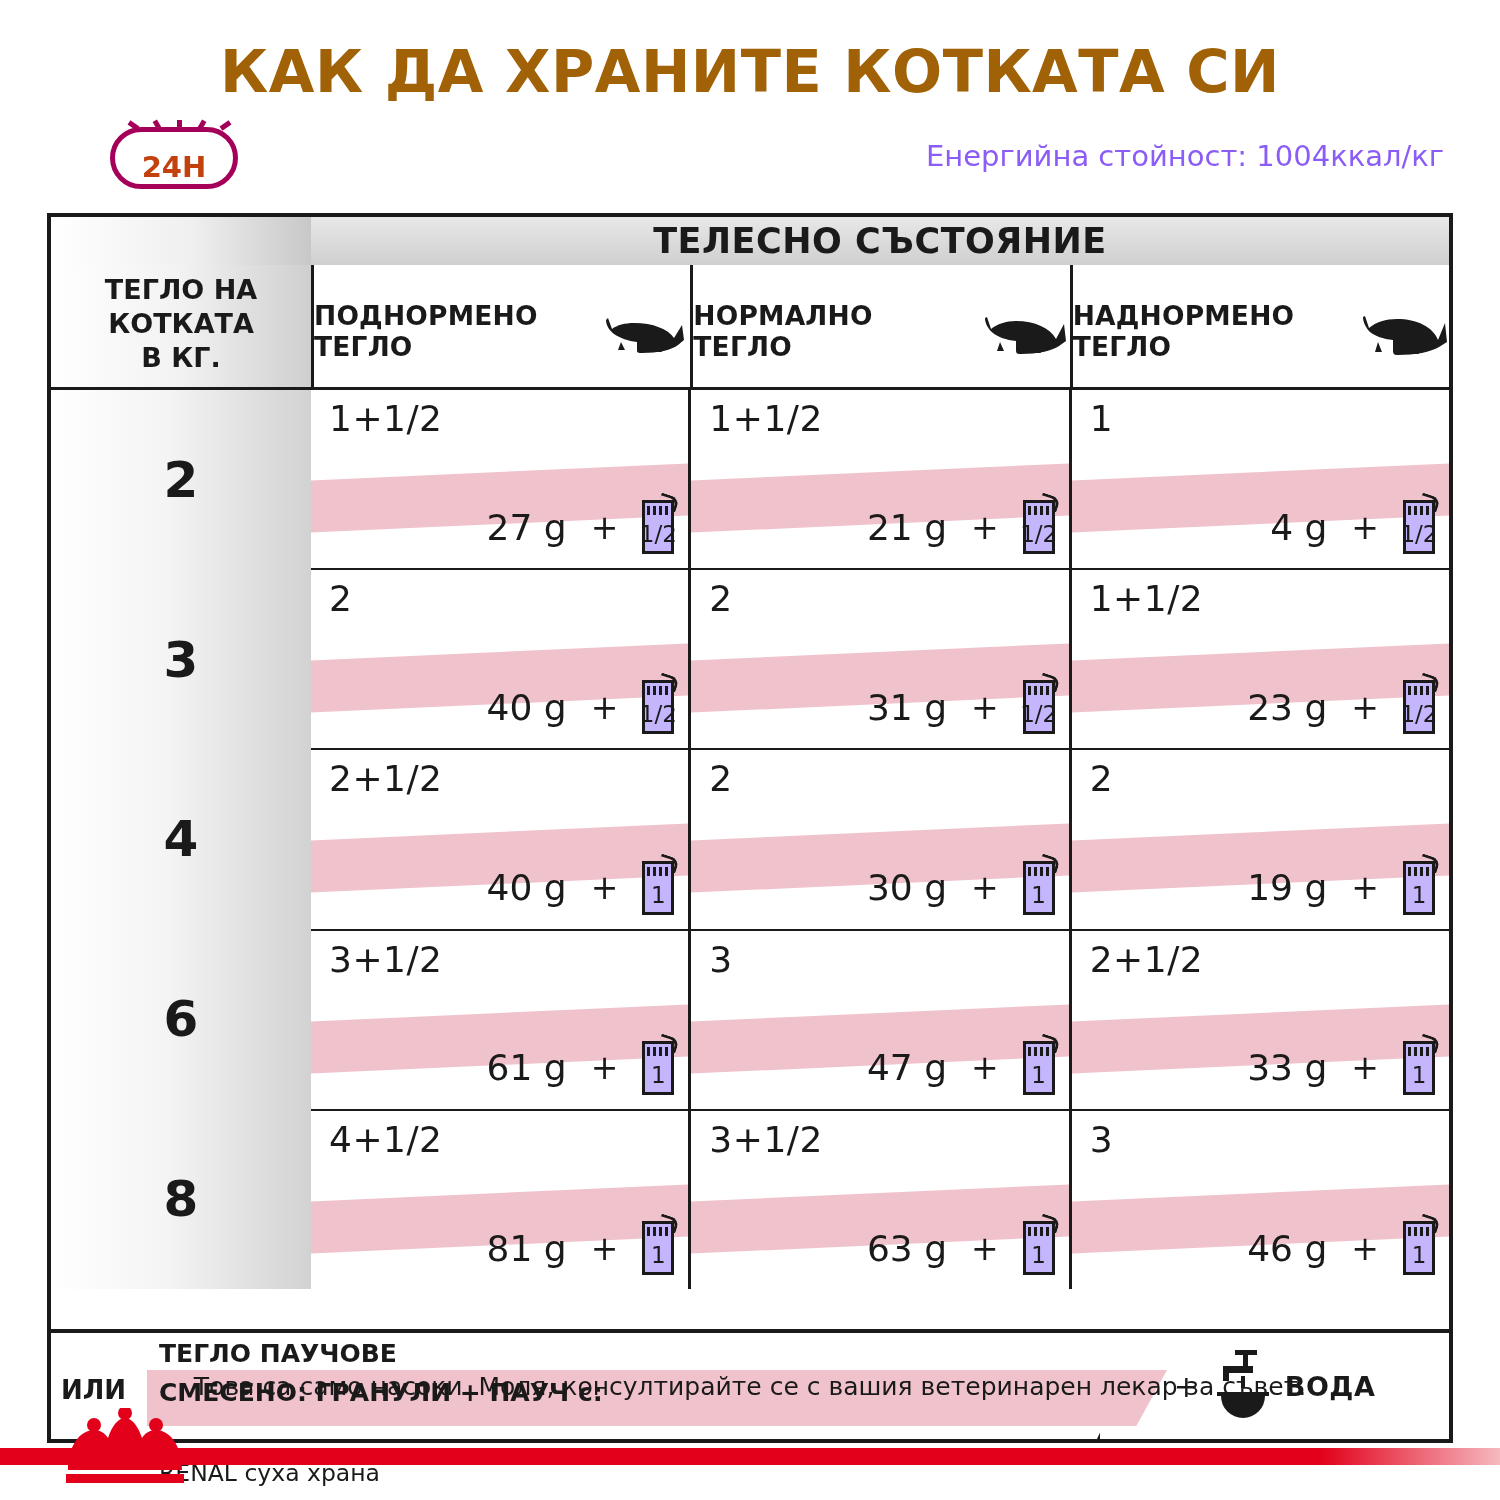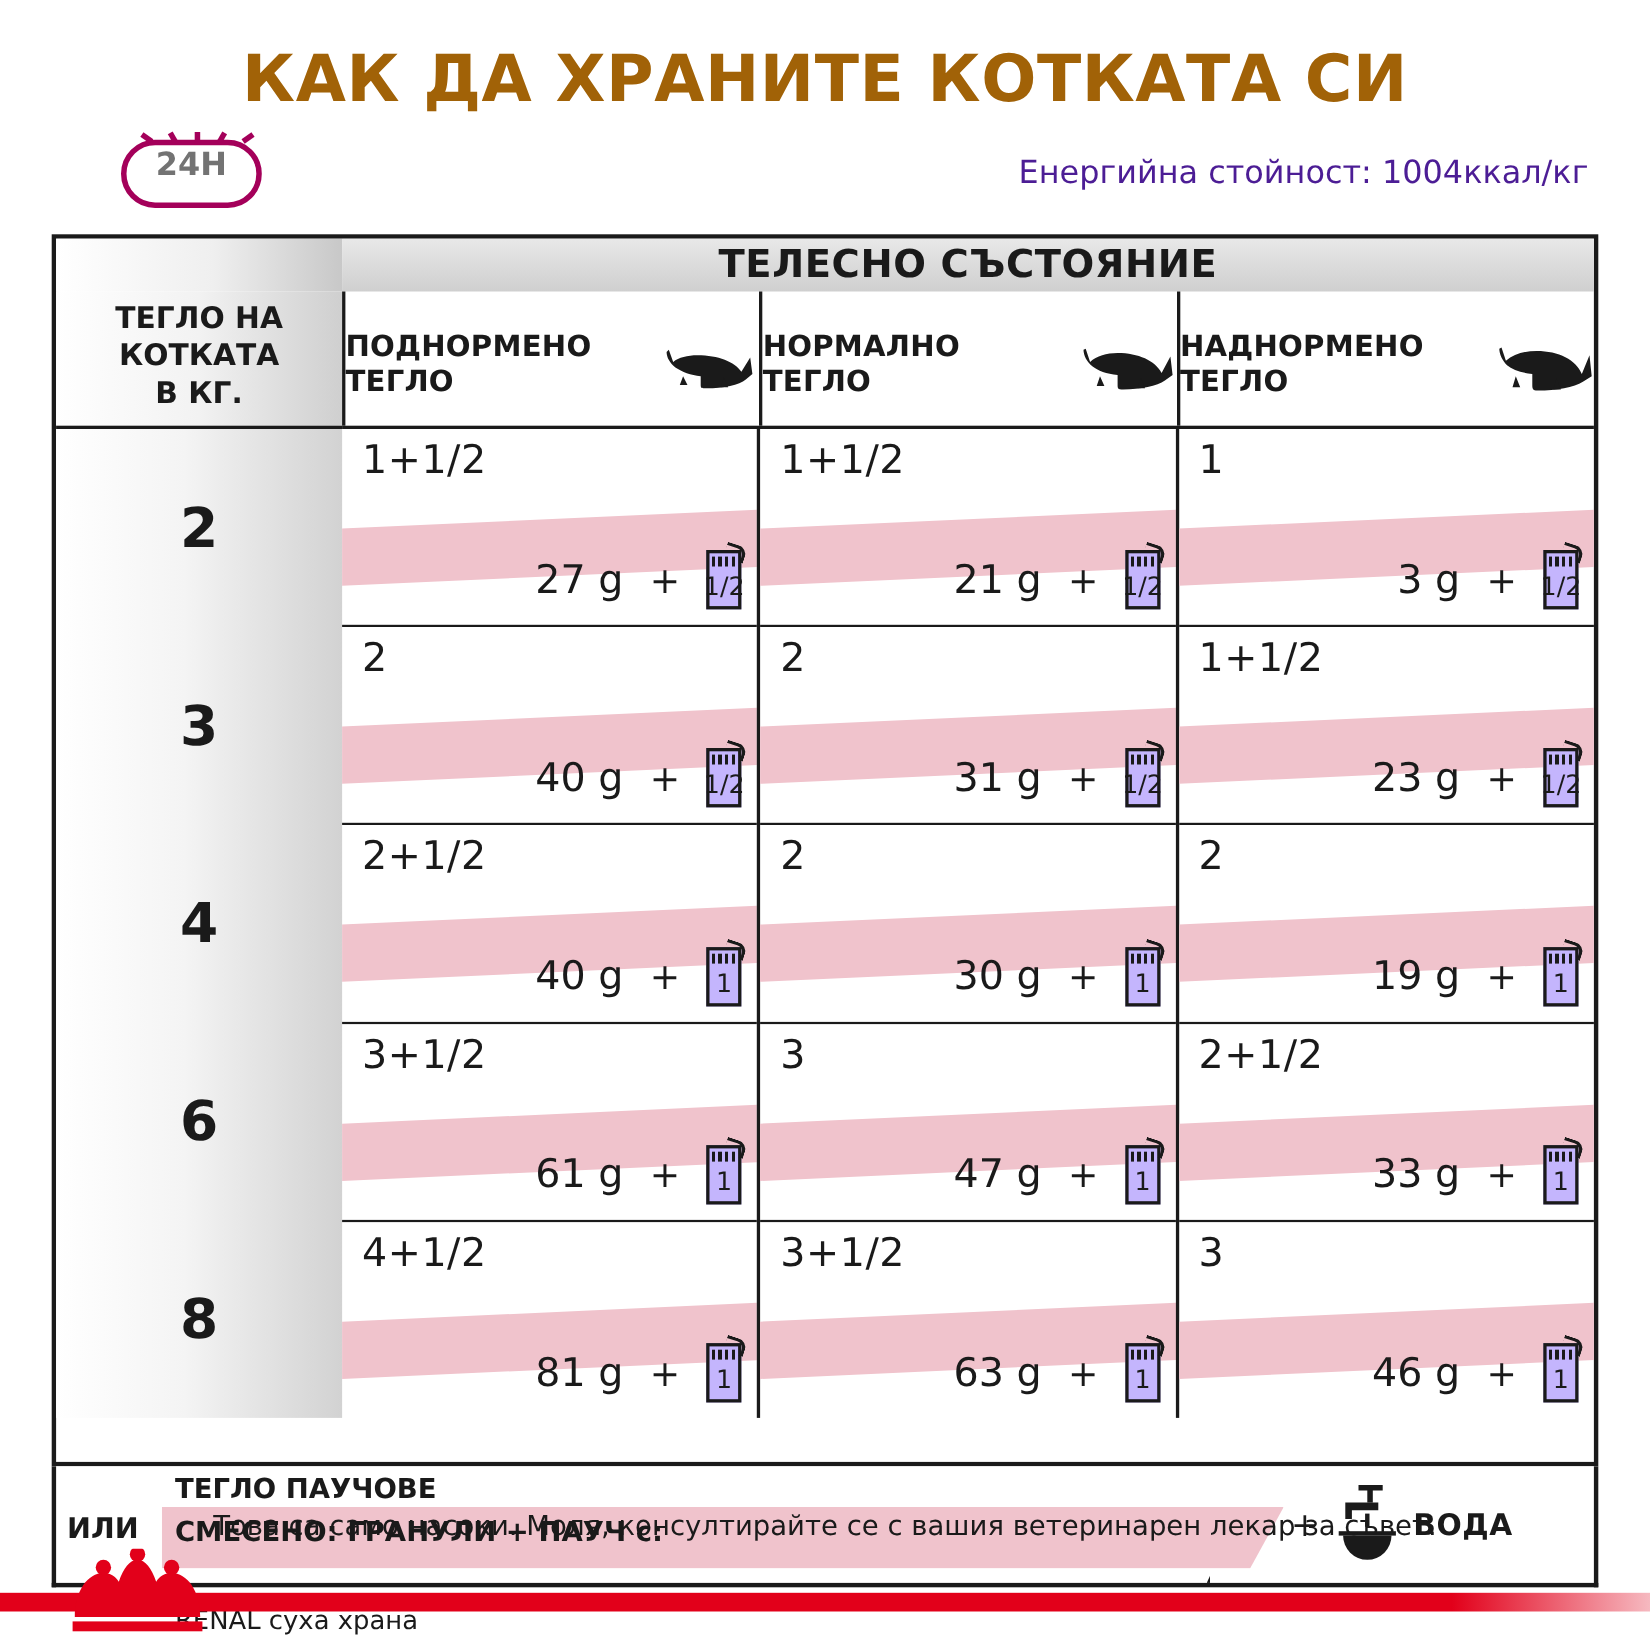--- a/index.html
+++ b/index.html
@@ -29,37 +29,37 @@
     position: relative;
     height: 78px;
     margin-top: 20px;
   }
   .clock-badge {
     position: absolute;
     left: 110px; top: 6px;
     width: 128px; height: 62px;
     border: 5px solid #a4005a;
     border-radius: 34px;
-    display: flex; align-items: flex-start; justify-content: center;
-    color: #737373;
+    display: flex; align-items: flex-end; justify-content: center;
+    color: #c2410c;
     font-weight: bold;
     font-size: 29px;
     background: #fff;
   }
   .clock-tick {
     position: absolute;
     width: 5px; height: 11px;
     background: #a4005a;
     top: -12px;
   }
   .energy {
     position: absolute;
     right: 56px; top: 18px;
     font-size: 29px;
-    color: #4c1d95;
+    color: #8b5cf6;
   }
 
   
   .frame {
     position: absolute;
     left: 47px; top: 213px;
     width: 1406px; height: 1120px;
     border: 4px solid #1a1a1a;
     background: #fff;
   }
@@ -425,21 +425,21 @@
               </span>
           </div>
         </div>
       </div>
 
       <div class="gcol">
         <div class="cell">
           <div class="band"></div>
           <div class="cups">1</div>
           <div class="gramline">
-            <span class="grams">3 g</span>
+            <span class="grams">4 g</span>
             <span class="plus">+</span>
             <span class="pouch">
                 <span>1/2</span>
               </span>
           </div>
         </div>
         <div class="cell">
           <div class="band"></div>
           <div class="cups">1+1/2</div>
           <div class="gramline">

